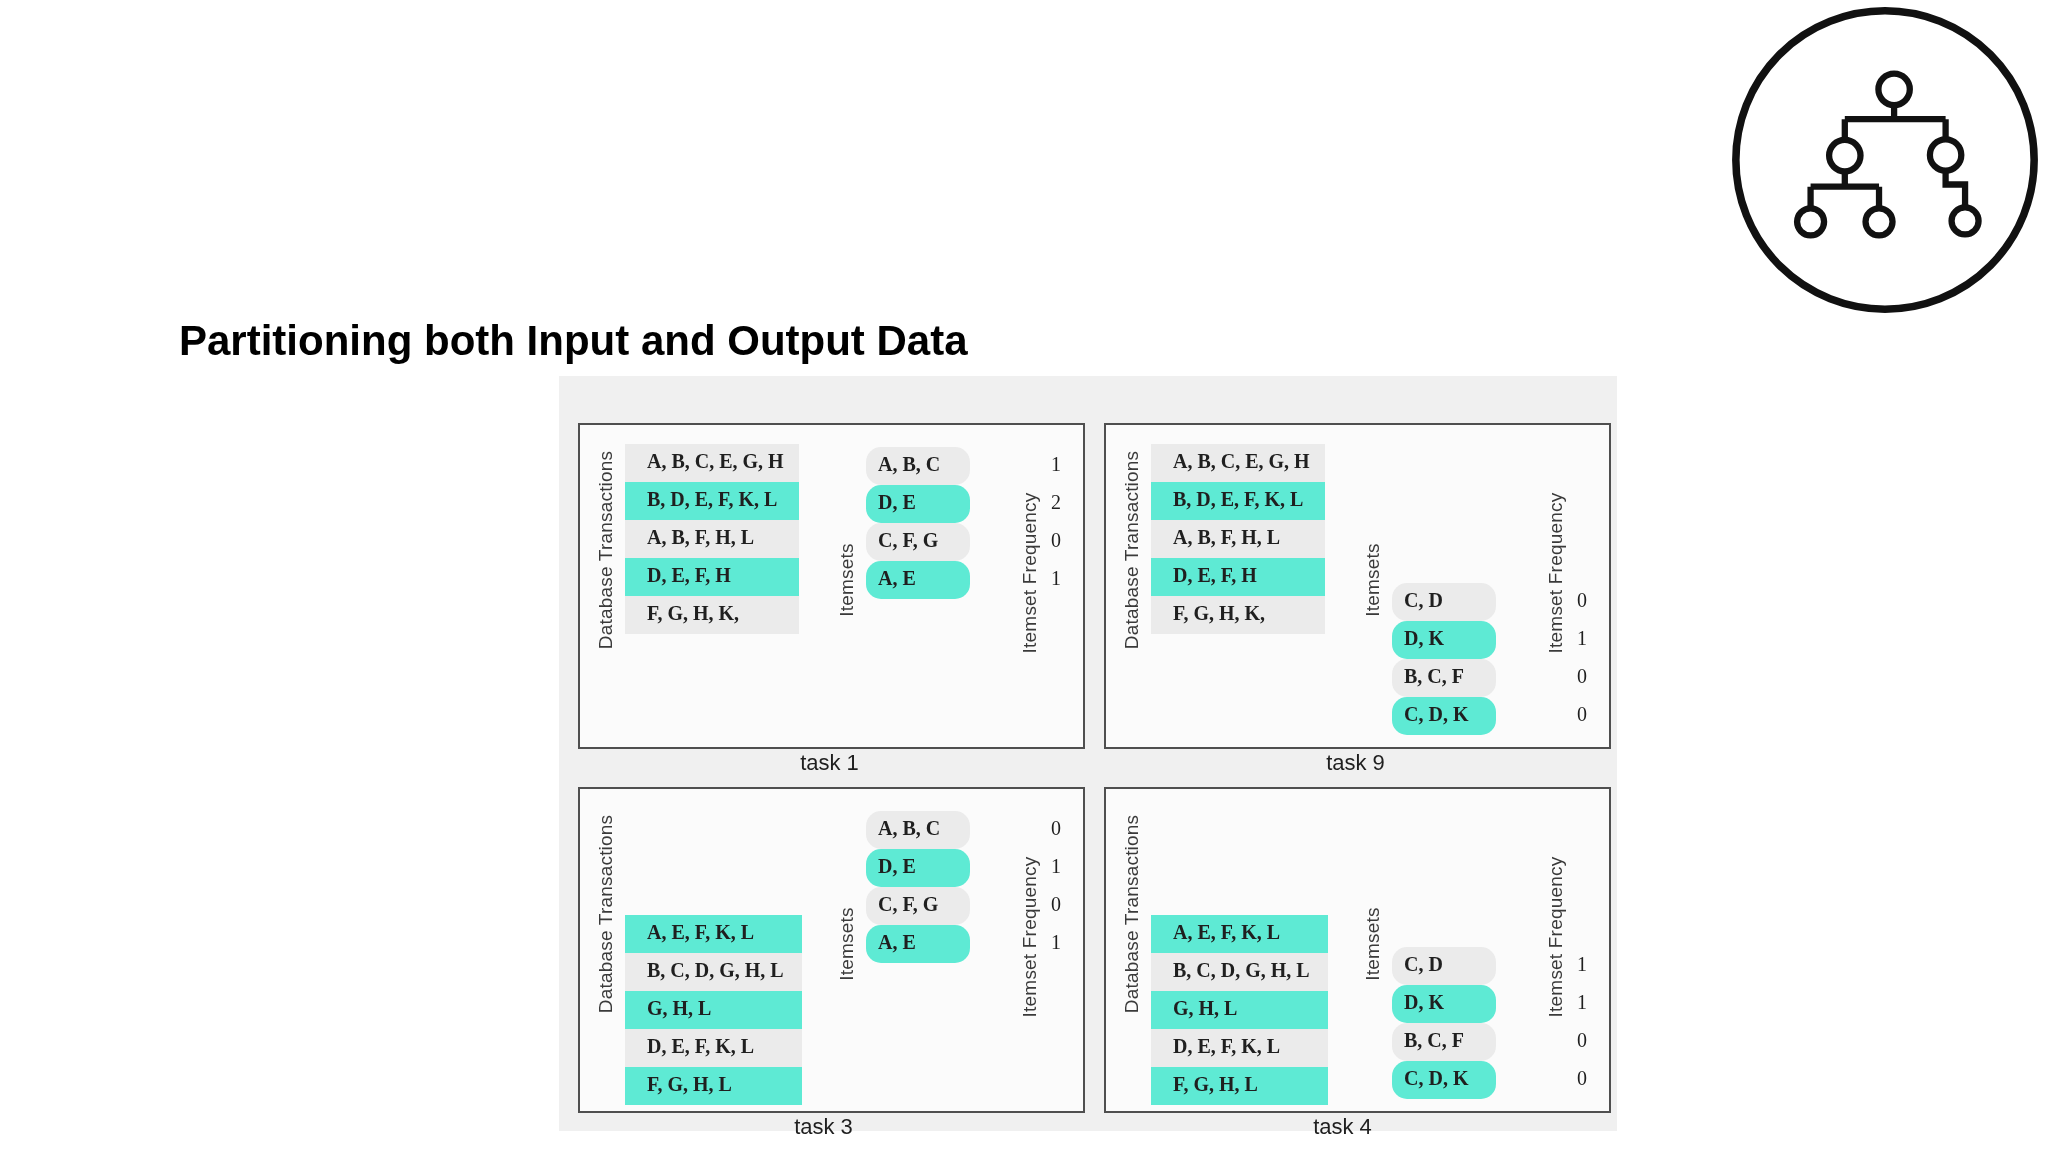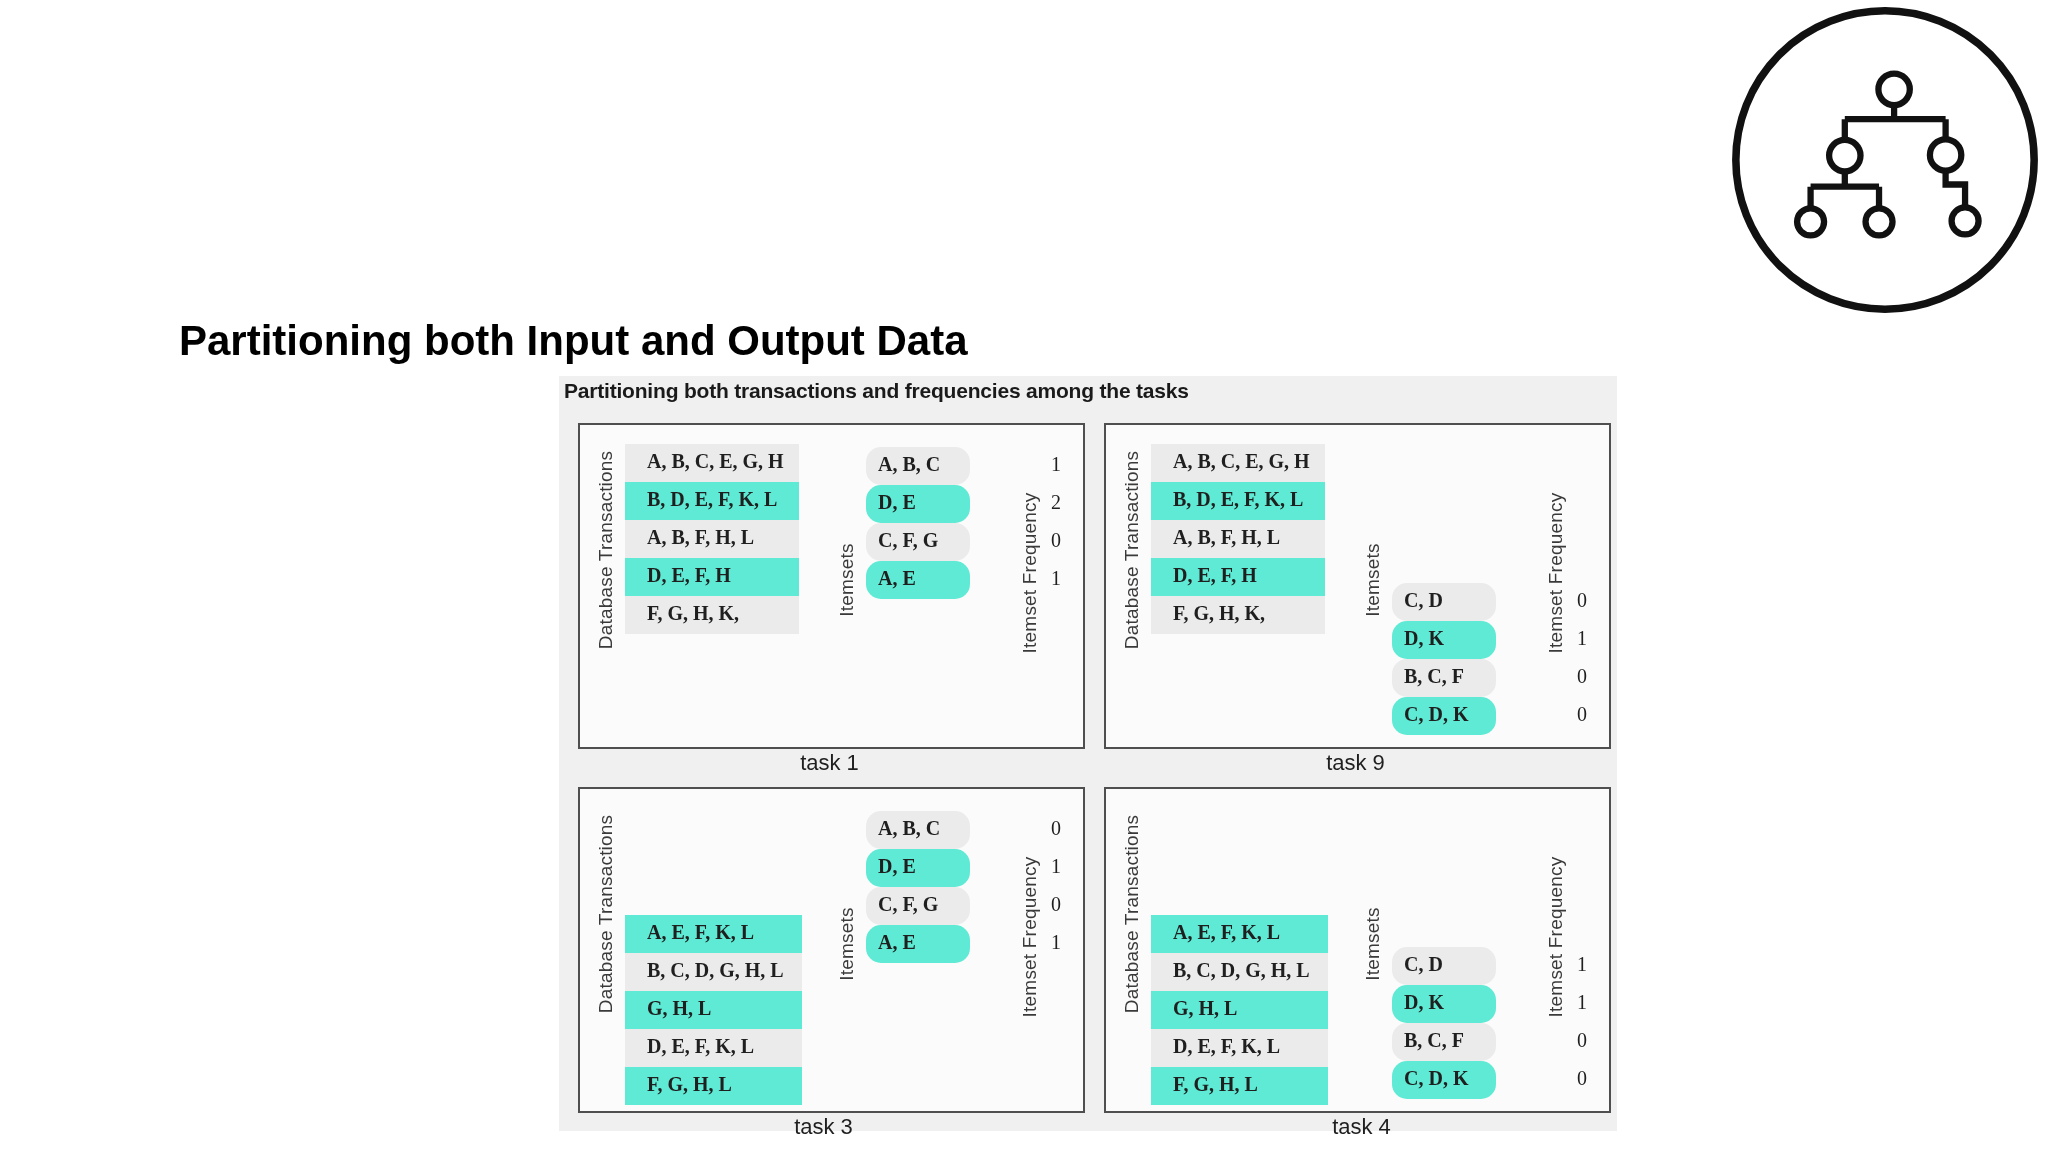--- a/index.html
+++ b/index.html
@@ -17,21 +17,21 @@
   .figure-title{position:absolute;left:5px;top:3px;font-size:21px;font-weight:700;
                 color:#1a1a1a;letter-spacing:-0.2px;}
 
   .task-box{position:absolute;width:503px;height:322px;background:#fbfbfb;border:2px solid #4f4f4f;}
   .box-1{left:19px;top:47px;}  .box-2{left:545px;top:47px;}
   .box-3{left:19px;top:411px;} .box-4{left:545px;top:411px;}
 
   .task-label{position:absolute;width:503px;text-align:center;font-size:22px;font-weight:400;
               color:#1f1f1f;}
   .tl-1{left:19px;top:374px;}  .tl-2{left:545px;top:374px;}
-  .tl-3{left:13px;top:738px;}  .tl-4{left:551px;top:738px;}
+  .tl-3{left:13px;top:738px;}  .tl-4{left:532px;top:738px;}
 
   
   .vwrap{position:absolute;width:0;height:0;}
   .vwrap>span{position:absolute;display:block;white-space:nowrap;
               transform:translate(-50%,-50%) rotate(-90deg);
               font-size:19px;font-weight:500;color:#3a3a3a;letter-spacing:0.2px;}
   .pos-dbt{left:26px;top:125px;}
   .pos-its{left:267px;top:155px;}
   .pos-freq{left:450px;top:148px;}
 
@@ -74,21 +74,20 @@
       <circle cx="52.9" cy="27.5" r="5"></circle>
       <circle cx="37.2" cy="48.6" r="5"></circle>
       <circle cx="69.3" cy="48.4" r="5"></circle>
       <circle cx="26.3" cy="69.7" r="4.3"></circle>
       <circle cx="48.1" cy="69.7" r="4.3"></circle>
       <circle cx="75.5" cy="69.4" r="4.3"></circle>
     </g>
   </svg>
 
   <div class="figure">
-    <div class="figure-title">Partitioning both transactions and frequencies among the tasks</div>
 
     <div class="task-box box-1">
       <div class="vwrap pos-dbt">
           <span>Database Transactions</span>
         </div>
       <div class="vwrap pos-its">
           <span>Itemsets</span>
         </div>
       <div class="vwrap pos-freq">
           <span>Itemset Frequency</span>

